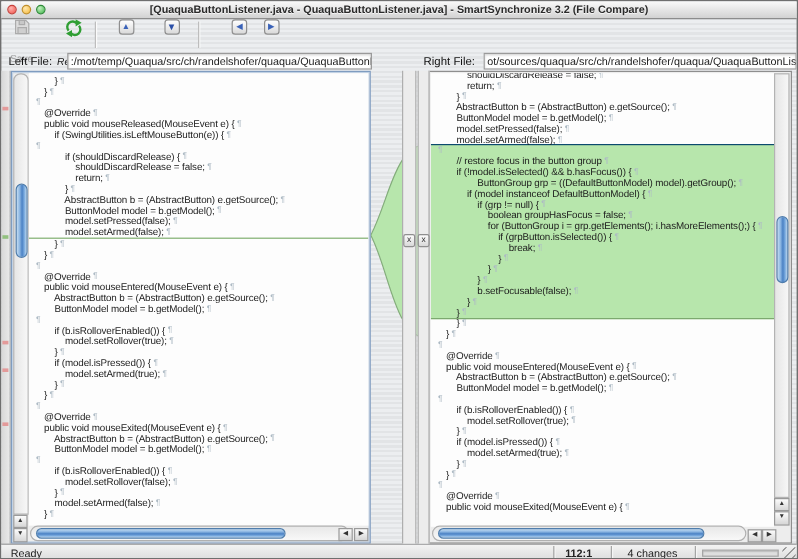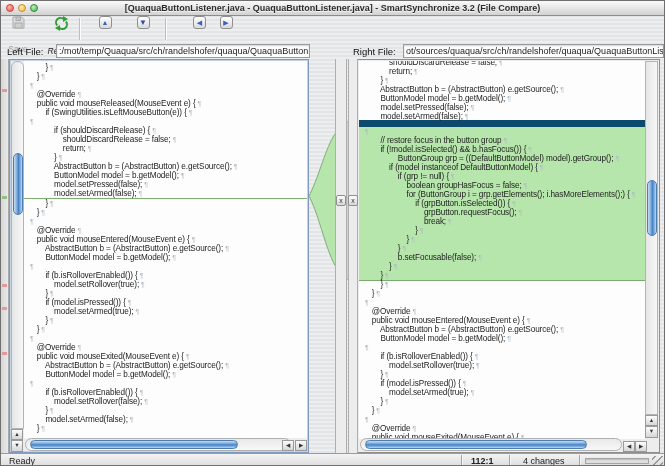--- a/index.html
+++ b/index.html
@@ -50,21 +50,21 @@
   .panel.right{left:356px;width:303px;border:1px solid #8e8e8e;}
   .code-area{position:absolute;background:#fdfdfd;overflow:hidden;}
   .panel.left .code-area{left:14px;top:1px;right:1px;bottom:14px;}
   .panel.right .code-area{left:1px;top:1px;right:14px;bottom:13px;}
   .code-line{height:9px;line-height:9px;display:flex;padding-left:4px;white-space:pre;}
   .ct{font-size:8.2px;color:#1c1c1c;letter-spacing:-0.1px;white-space:pre;}
   .pilcrow{font-size:7px;color:#adbac4;margin-left:2px;line-height:9px;}
   .code-left-a{margin-top:2px;}
   .change-divider{height:0;border-top:1px solid #7fae6f;}
   .code-right{margin-top:-3px;}
-  .added-block{background:#b7e6ac;border-top:7px solid #0c4a6e;border-bottom:1px solid #7ca96f;margin:-1px 0;}
+  .added-block{background:#b7e6ac;border-top:1px solid #0c4a6e;border-bottom:1px solid #7ca96f;margin:-1px 0;}
   
   .vtrack{position:absolute;background:linear-gradient(90deg,#e6e6e6,#f7f7f7);border:1px solid #b3b3b3;box-sizing:border-box;}
   .panel.left .vtrack{left:1px;top:1px;width:13px;height:368px;border-top-left-radius:6px;border-top-right-radius:6px;}
   .panel.right .vtrack{right:1px;top:1px;width:13px;height:354px;}
   .vthumb{position:absolute;width:10px;left:1px;border-radius:5px;border:1px solid #4f7dac;box-sizing:border-box;
     background:linear-gradient(90deg,#c3dcf2 0%,#8cb6e2 30%,#4a81c4 55%,#7aabdf 78%,#bcd7ef 100%);}
   .sb-btn{position:absolute;width:12px;height:11px;border:1px solid #9a9a9a;box-sizing:border-box;
     background:linear-gradient(180deg,#fcfcfc,#d6d6d6);display:flex;align-items:center;justify-content:center;
     font-size:5.5px;color:#333;line-height:1;}
   .htrack{position:absolute;height:13px;background:linear-gradient(180deg,#e8e8e8,#f8f8f8);
@@ -262,21 +262,20 @@
       <div class="added-block">
           <div class="code-line"><span class="ct"></span><span class="pilcrow">¶</span></div>
           <div class="code-line"><span class="ct">        // restore focus in the button group</span><span class="pilcrow">¶</span></div>
           <div class="code-line"><span class="ct">        if (!model.isSelected() &amp;&amp; b.hasFocus()) {</span><span class="pilcrow">¶</span></div>
           <div class="code-line"><span class="ct">                ButtonGroup grp = ((DefaultButtonModel) model).getGroup();</span><span class="pilcrow">¶</span></div>
           <div class="code-line"><span class="ct">            if (model instanceof DefaultButtonModel) {</span><span class="pilcrow">¶</span></div>
           <div class="code-line"><span class="ct">                if (grp != null) {</span><span class="pilcrow">¶</span></div>
           <div class="code-line"><span class="ct">                    boolean groupHasFocus = false;</span><span class="pilcrow">¶</span></div>
           <div class="code-line"><span class="ct">                    for (ButtonGroup i = grp.getElements(); i.hasMoreElements();) {</span><span class="pilcrow">¶</span></div>
           <div class="code-line"><span class="ct">                        if (grpButton.isSelected()) {</span><span class="pilcrow">¶</span></div>
-          <div class="code-line"><span class="ct">                            grpButton.requestFocus();</span><span class="pilcrow">¶</span></div>
           <div class="code-line"><span class="ct">                            break;</span><span class="pilcrow">¶</span></div>
           <div class="code-line"><span class="ct">                        }</span><span class="pilcrow">¶</span></div>
           <div class="code-line"><span class="ct">                    }</span><span class="pilcrow">¶</span></div>
           <div class="code-line"><span class="ct">                }</span><span class="pilcrow">¶</span></div>
           <div class="code-line"><span class="ct">                b.setFocusable(false);</span><span class="pilcrow">¶</span></div>
           <div class="code-line"><span class="ct">            }</span><span class="pilcrow">¶</span></div>
           <div class="code-line"><span class="ct">        }</span><span class="pilcrow">¶</span></div>
         </div>
       <div>
           <div class="code-line"><span class="ct">        }</span><span class="pilcrow">¶</span></div>

